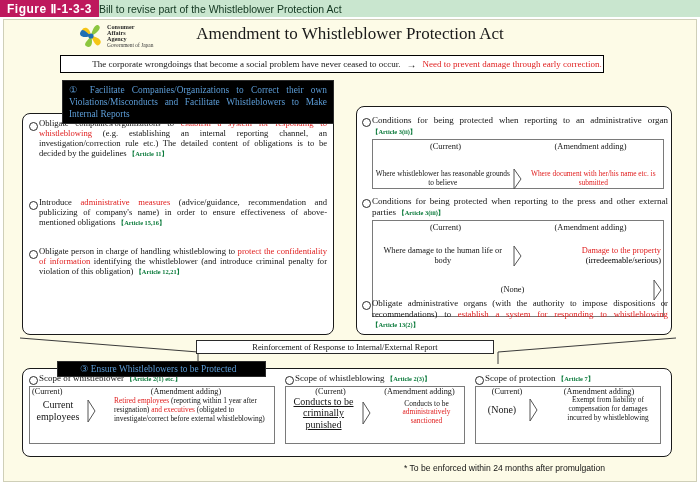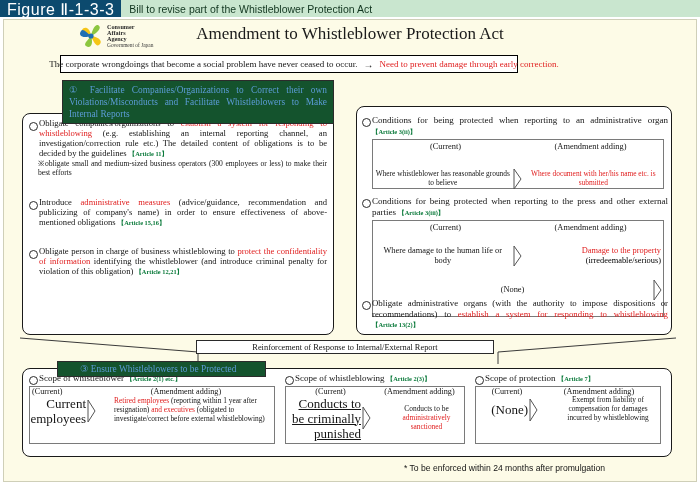--- a/index.html
+++ b/index.html
@@ -11,29 +11,29 @@
   }
   .page{position:relative;width:700px;height:485px;box-sizing:border-box;}
 
   
   .fig-bar{
     position:absolute;left:0;top:0;width:700px;height:17px;
     background:#c9e6cf;
     display:flex;align-items:stretch;
   }
   .fig-tag{
-    background:#0c4a6e;color:#ffffff;
+    background:#be185d;color:#ffffff;
     font-family:"Liberation Sans", sans-serif;
-    font-size:16px;font-weight:normal;letter-spacing:.5px;
+    font-size:12px;font-weight:bold;letter-spacing:.5px;
     padding:1px 7px 0 7px;display:flex;align-items:center;
   }
   .fig-title{
     color:#11351f;
     font-family:"Liberation Sans", sans-serif;
-    font-size:10.5px;display:flex;align-items:center;padding-left:8px;
+    font-size:10.5px;display:flex;align-items:center;
   }
 
   
   .canvas{
     position:absolute;left:3px;top:19px;width:694px;height:463px;
     background:#fdfbe7;
     border:1px solid #cfcfb8;
     box-sizing:border-box;
   }
 
@@ -45,31 +45,31 @@
   .logo-l1{font-family:"Liberation Serif",serif;font-size:6.2px;font-weight:bold;color:#2b2b2b;}
   .logo-l2{font-family:"Liberation Serif",serif;font-size:5.4px;color:#3a3a3a;}
 
   .doc-title{
     position:absolute;left:0;top:24px;width:700px;text-align:center;
     font-size:17px;color:#1a1a1a;font-family:"Liberation Serif",serif;
   }
 
   
   .banner{
-    position:absolute;left:60px;top:55px;width:458px;height:18px;
+    position:absolute;left:60px;top:55px;width:544px;height:18px;
     background:#ffffff;border:1px solid #000;box-sizing:border-box;
     display:flex;align-items:center;justify-content:center;
     font-size:9px;color:#141414;white-space:nowrap;padding-left:30px;
   }
   .banner .arrow{margin:0 6px;font-size:10px;}
   .red{color:#e02020;}
 
   
   .sec-head{
-    position:absolute;background:#14532d;border:1px solid #2b2b2b;
+    position:absolute;background:#000000;border:1px solid #2b2b2b;
     box-sizing:border-box;color:#5b9bd5;font-size:9.4px;
     padding:3px 6px;line-height:1.28;text-align:justify;z-index:3;
   }
   #sec1-head{left:62px;top:80px;width:272px;height:44px;}
   #sec2-head{left:356px;top:80px;width:278px;height:33px;}
   #sec3-head{left:57px;top:361px;width:209px;height:16px;padding:1px 22px;}
 
   
   .rbox{
     position:absolute;background:#ffffff;border:1.4px solid #1a1a1a;
@@ -117,21 +117,21 @@
 
   
   .s3col{position:absolute;top:4px;}
   #s3c1{left:6px;width:252px;}
   #s3c2{left:262px;width:186px;}
   #s3c3{left:452px;width:192px;}
   .s3title{display:flex;align-items:flex-start;font-size:9px;color:#141414;}
   .s3box{border:1px solid #7a7a7a;box-sizing:border-box;margin-top:1px;background:#fff;}
   .s3head{display:flex;font-size:8.2px;color:#141414;}
   .s3body{display:flex;align-items:center;}
-  .s3cur{text-align:right;font-size:13px;line-height:1.16;color:#141414;}
+  .s3cur{text-align:center;font-size:10px;line-height:1.16;color:#141414;}
   .s3amd{text-align:center;font-size:7.4px;line-height:1.2;color:#141414;margin-left:17px;}
 
   .footnote{
     position:absolute;left:404px;top:463px;
     font-family:"Liberation Sans",sans-serif;font-size:8.6px;color:#141414;
   }
 </style>
 </head>
 <body>
 
@@ -177,37 +177,36 @@
 
   <div class="rbox" id="sec1-body">
 
     <div class="p1">
       <div class="bullet-row">
         <div class="circ"></div>
         <div class="btxt">
           <span>Obligate companies/organizations to </span><span class="red">establish a system for responding to whistleblowing</span><span> (e.g. establishing an internal reporting channel, an investigation/correction rule etc.) The detailed content of obligations is to be decided by the guidelines </span><span class="art">【Article 11】</span>
         </div>
       </div>
-      <div class="note">※obligate small and medium-sized business operators (300 employees or less) to make their best efforts</div>
     </div>
 
     <div class="p2">
       <div class="bullet-row">
         <div class="circ"></div>
         <div class="btxt">
           <span>Introduce </span><span class="red">administrative measures</span><span> (advice/guidance, recommendation and publicizing of company's name) in order to ensure effectiveness of  above-mentioned obligations </span><span class="art">【Article 15,16】</span>
         </div>
       </div>
     </div>
 
     <div class="p3">
       <div class="bullet-row">
         <div class="circ"></div>
         <div class="btxt">
-          <span>Obligate  person in charge of business whistleblowing to </span><span class="red">protect the confidentiality of information</span><span> identifying the whistleblower (and introduce criminal penalty for violation of  this obligation) </span><span class="art">【Article 12,21】</span>
+          <span>Obligate  person in charge of handling whistleblowing to </span><span class="red">protect the confidentiality of information</span><span> identifying the whistleblower (and introduce criminal penalty for violation of  this obligation) </span><span class="art">【Article 12,21】</span>
         </div>
       </div>
     </div>
   </div>
 
 
   <div class="rbox" id="sec2-body">
 
     <div class="s2p" style="top:8px;">
       <div class="bullet-row">

